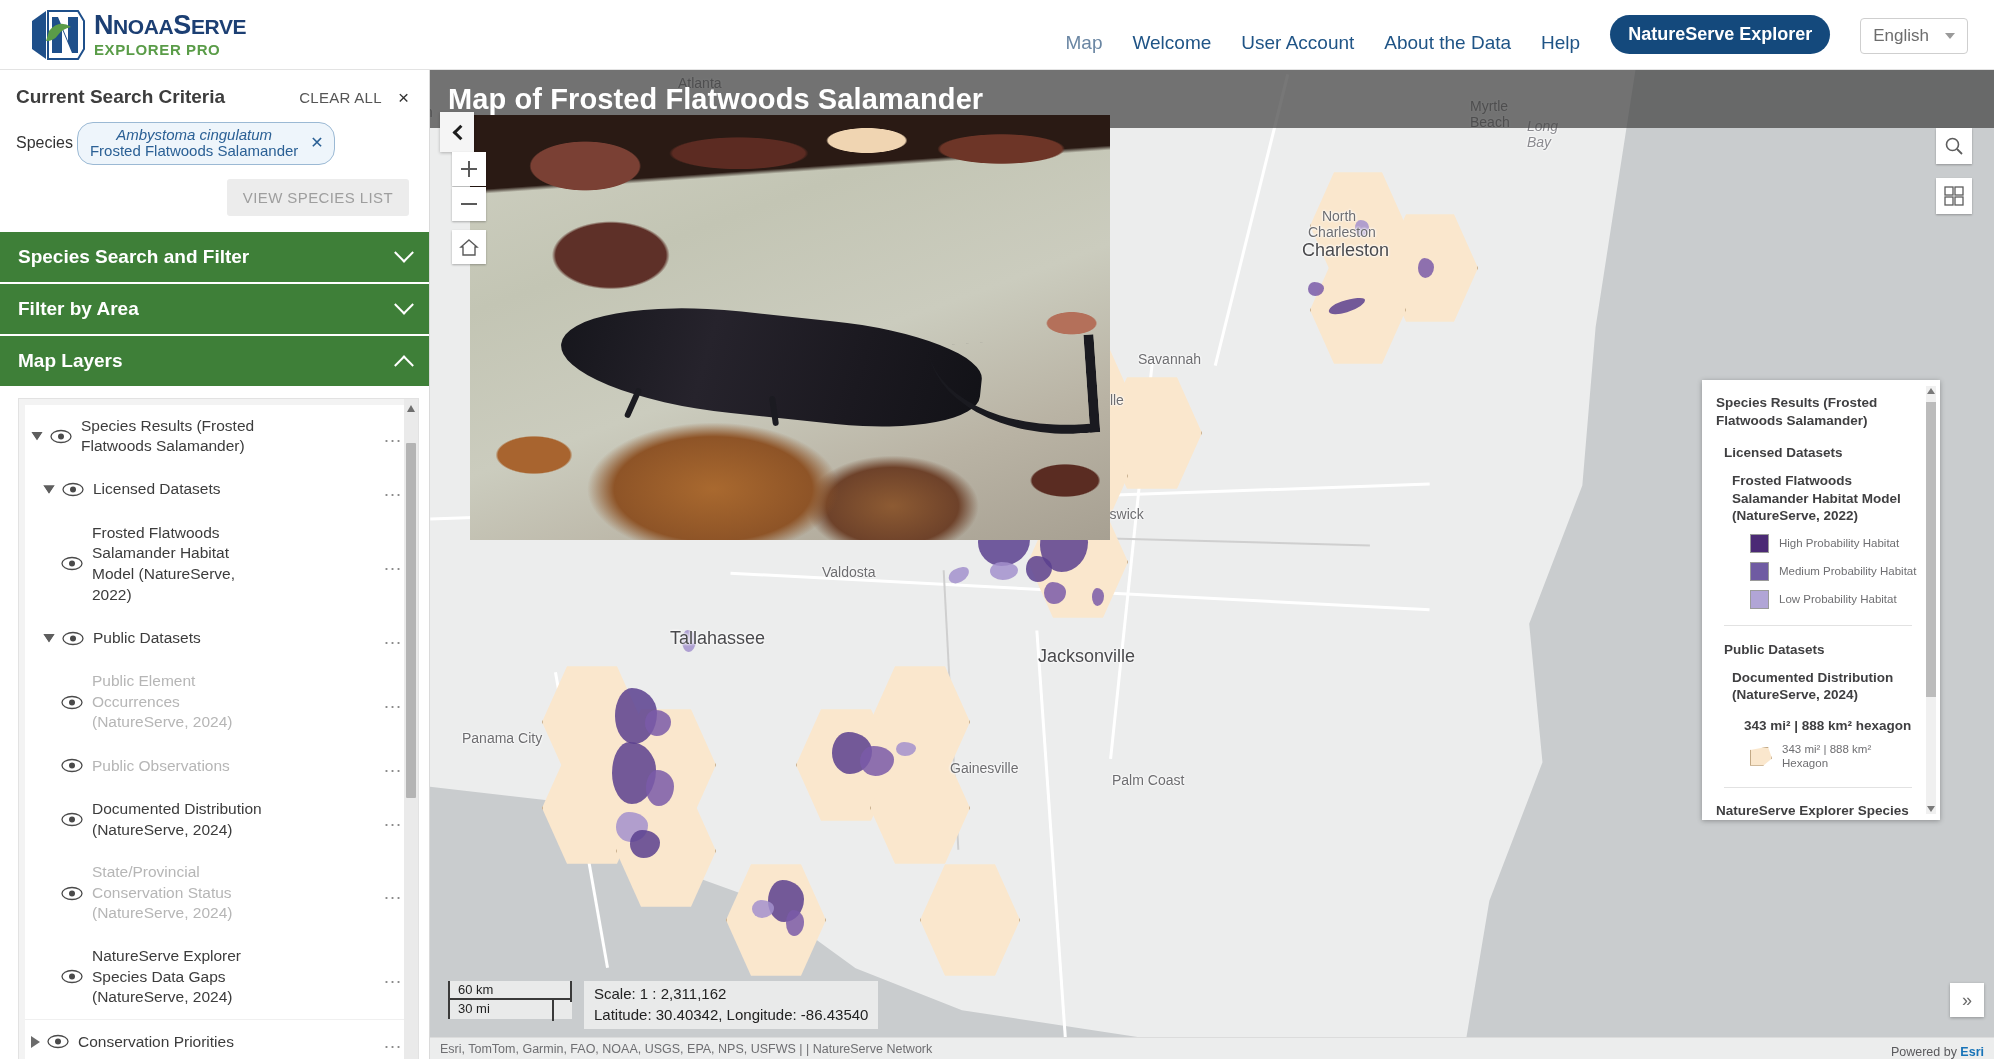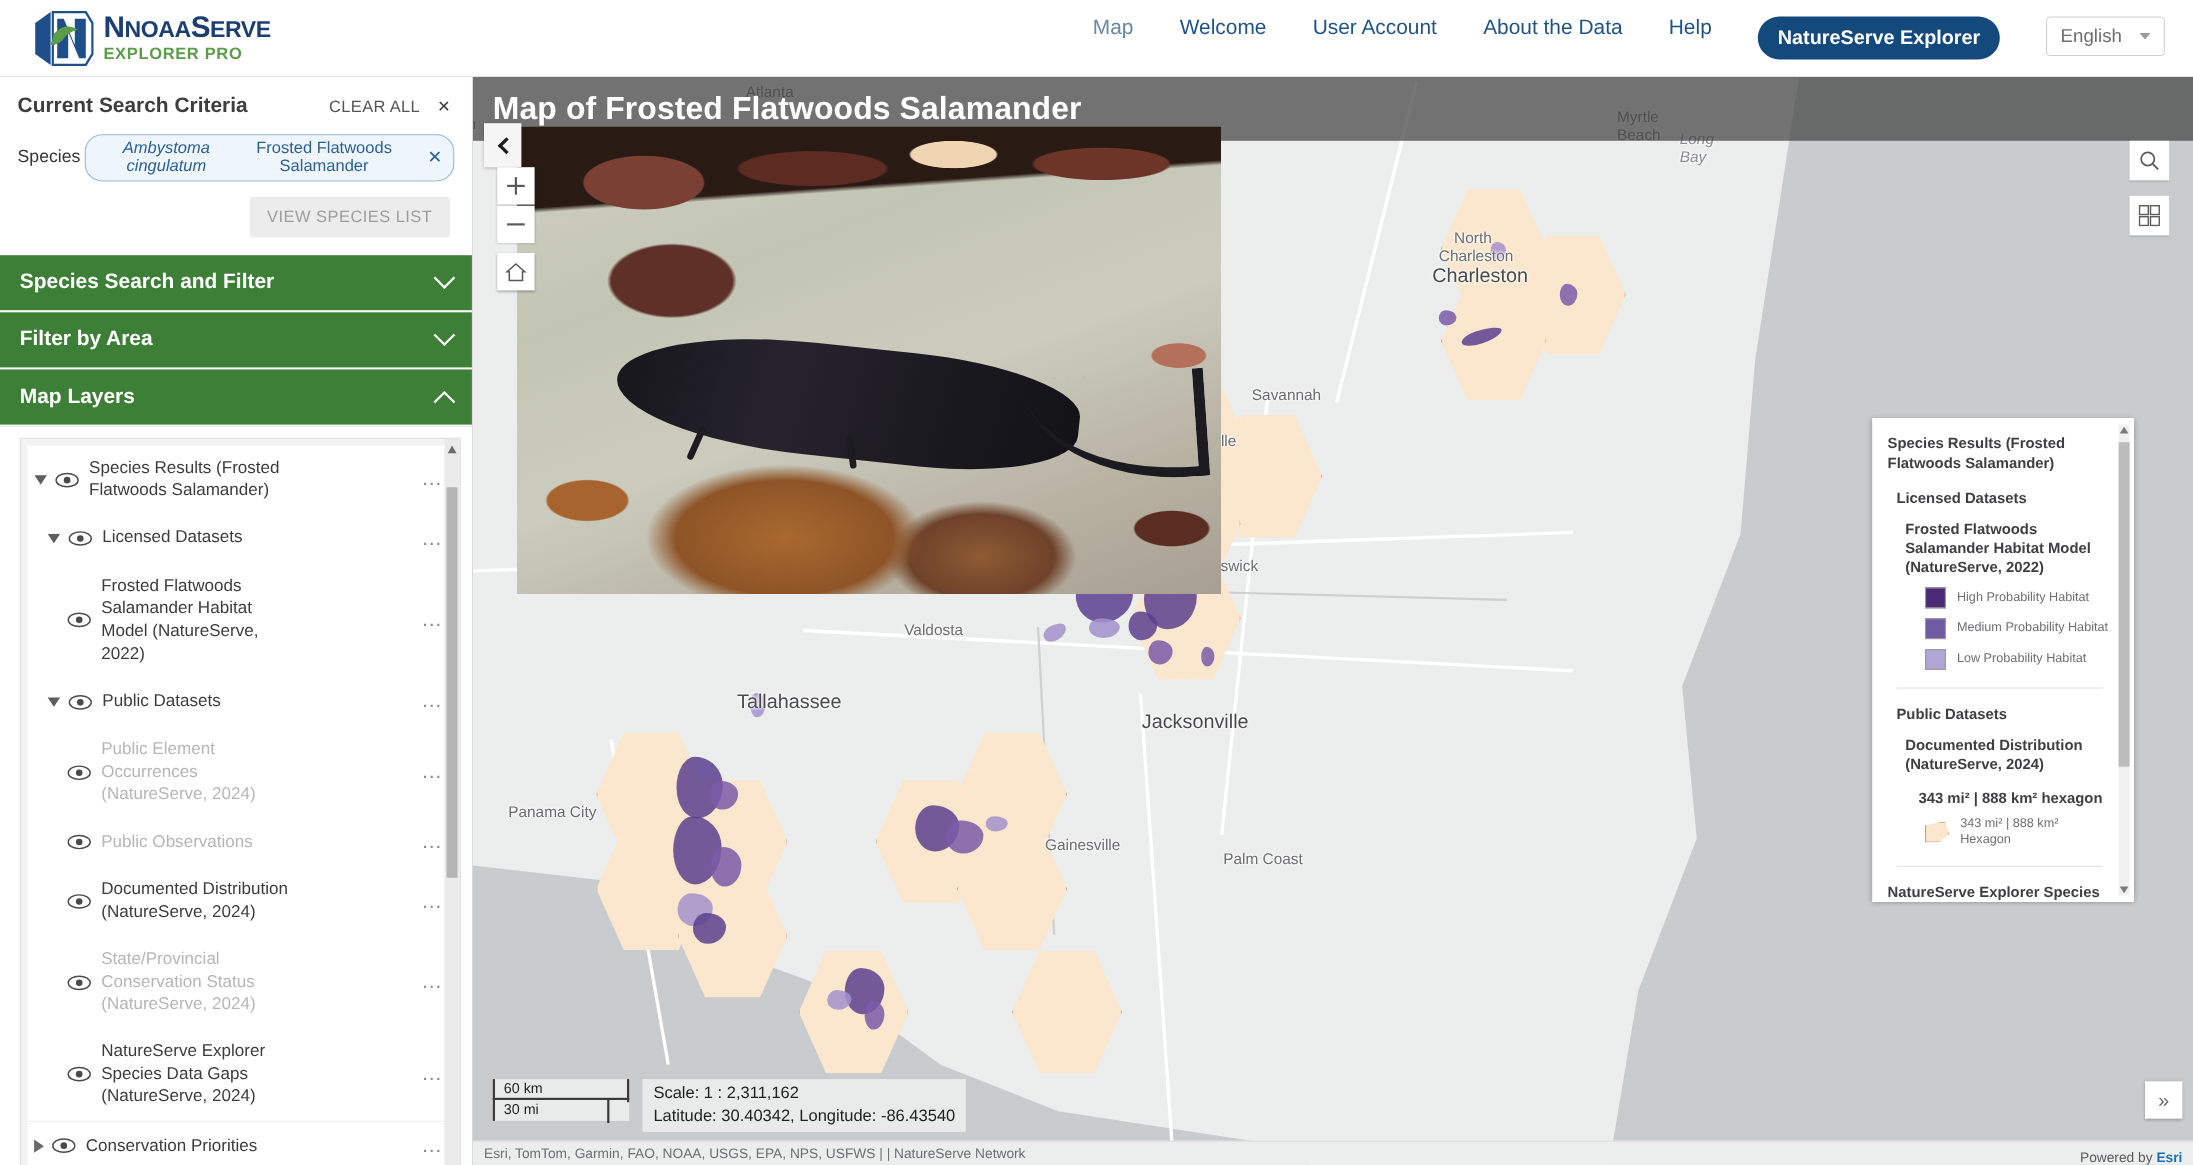--- a/index.html
+++ b/index.html
@@ -29,21 +29,21 @@
     letter-spacing: -0.4px;
   }
   .brand-line1 .sm { font-size: 21px; }
   .brand-line2 {
     font-size: 15px; font-weight: 700; color: #5a9c48;
     letter-spacing: 0.6px; margin-top: 3px;
   }
 
   .nav {
     margin-left: auto; margin-right: 26px;
-    display: flex; align-items: flex-start; gap: 42px;
+    display: flex; align-items: flex-end; gap: 30px;
   }
   .nav a {
     font-size: 19px; color: #1f5486; text-decoration: none;
     white-space: nowrap;
   }
   .nav a.muted { color: #6a86a3; }
   .nav .pill {
     background: #14497c; color: #ffffff;
     padding: 9px 18px; border-radius: 22px;
     font-size: 18px; font-weight: 700; white-space: nowrap;
@@ -76,21 +76,21 @@
   }
   .close-x { margin-left: 16px; font-size: 19px; color: #333; line-height:1; }
 
   .species-row { display:flex; align-items:center; padding: 10px 16px 4px 16px; }
   .species-label { font-size: 16px; color: #333; margin-right: 4px; }
   .chip {
     border: 1px solid #9bb9d4; border-radius: 16px;
     background: #eef5fb; padding: 4px 10px 5px 12px;
     display:flex; align-items:center; gap: 12px;
   }
-  .chip-texts { display:flex; flex-direction: row; line-height: 1.05; }
+  .chip-texts { display:flex; flex-direction: column; line-height: 1.05; }
   .chip-sci { font-style: italic; font-size: 15px; color: #2b6095; text-align:center;}
   .chip-com { font-size: 15px; color: #2b6095; text-align: center; }
   .chip-x { font-size: 16px; color: #2b6095; }
 
   .view-btn-row { display:flex; justify-content: flex-end; padding: 10px 20px 16px 0; }
   .view-btn {
     background: #ececec; color: #9e9e9e;
     border: none; border-radius: 3px;
     padding: 10px 16px; font-size: 15px; letter-spacing: .4px;
   }

